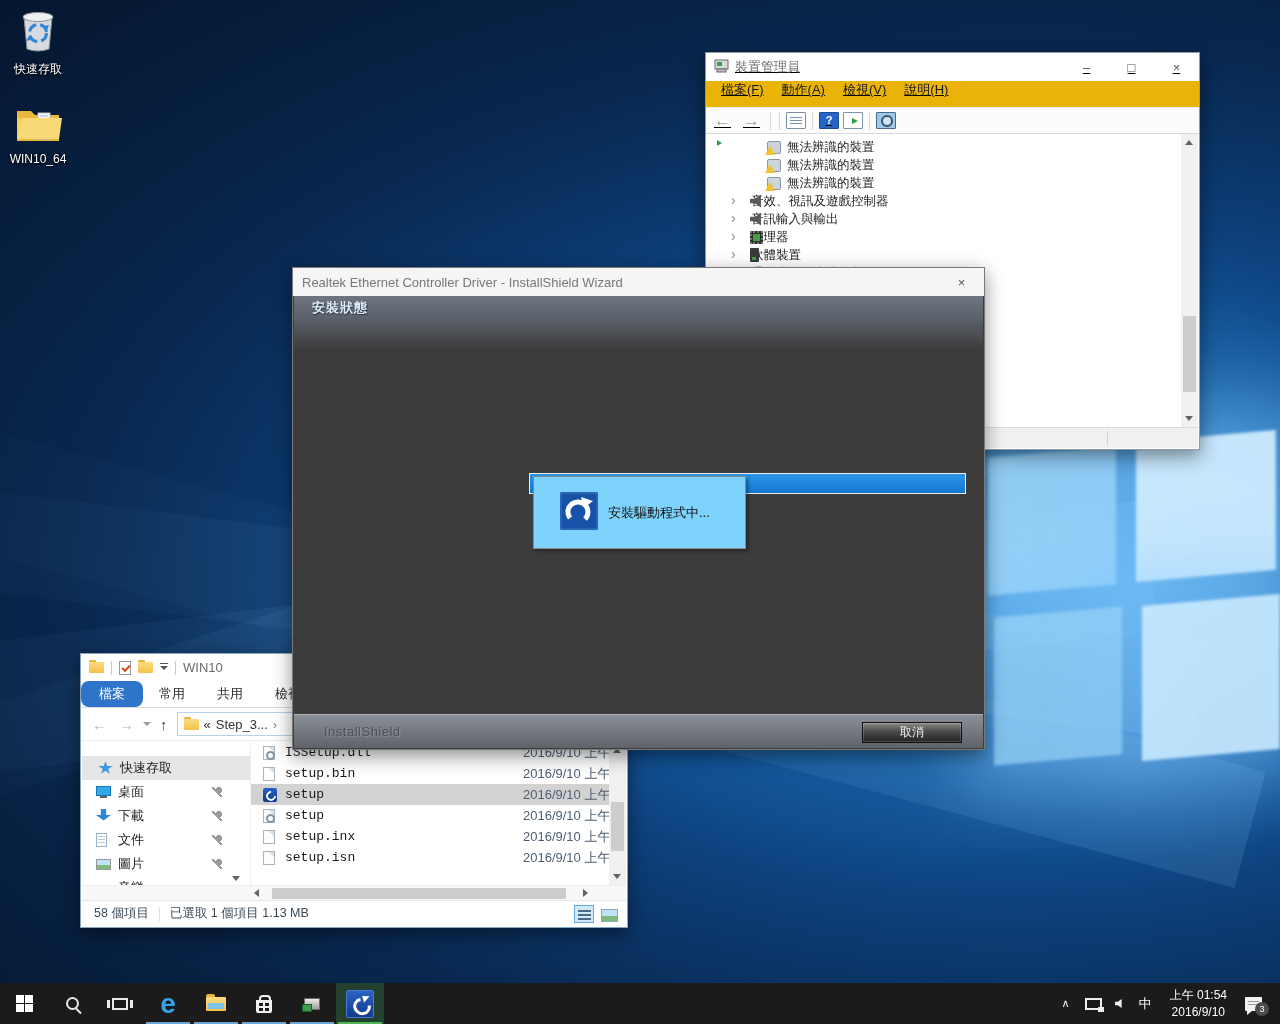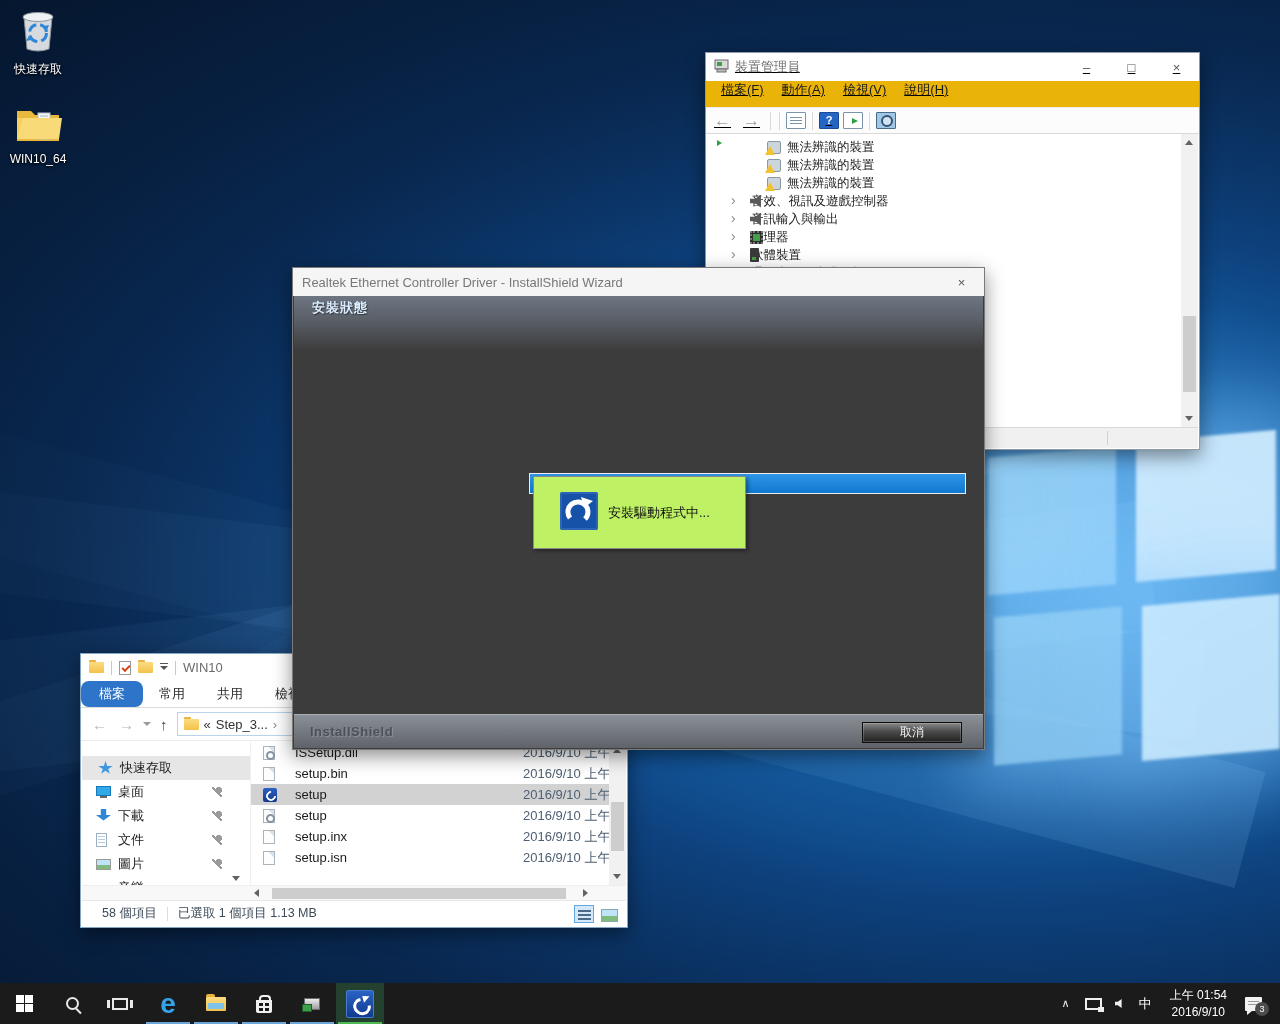--- a/index.html
+++ b/index.html
@@ -85,27 +85,27 @@
   
   #wizard { left:292px; top:267px; width:693px; height:483px; z-index:4; border-color:#7a7a7a; background:#3c3c3c; }
   #wizard .tbar { background:#f5f5f5; color:#787878; padding-left:9px; }
   #wizard .whead { position:absolute; left:1px; right:1px; top:28px; height:24px;
       background:linear-gradient(#6e7682,#5a5f68); color:#dceeff; font-weight:bold; font-size:13px;
       display:flex; align-items:center; padding-left:18px; letter-spacing:1px; text-shadow:1px 1px 1px rgba(0,0,0,.5); }
   #wizard .wfade { position:absolute; left:1px; right:1px; top:52px; height:30px; background:linear-gradient(#5a5f68,#3c3c3c); }
   #wizard .wstatus { position:absolute; left:236px; top:100px; color:#cfdeed; font-family:"DejaVu Sans Mono",monospace; font-size:13px; white-space:nowrap; }
   .progress { position:absolute; left:236px; top:205px; width:437px; height:21px; border:1px solid #ededed; background:#3c3c3c; }
   .progress .fill { height:100%; background:linear-gradient(#2f96e8,#0f78cf); }
-  .subdlg { position:absolute; left:240px; top:208px; width:213px; height:73px; background:#bef264;
+  .subdlg { position:absolute; left:240px; top:208px; width:213px; height:73px; background:#7dd3fc;
       border:1px solid #8a8a8a; box-shadow:2px 2px 4px rgba(0,0,0,.4); display:flex; align-items:center; }
   .subdlg .rtk { margin-left:26px; }
   .subdlg .txt { margin-left:10px; font-size:13px; color:#111; }
   #wizard .wfoot { position:absolute; left:1px; right:1px; bottom:1px; height:34px;
       background:linear-gradient(#8a9097,#5f6369); border-top:1px solid #a9adb4; }
-  .brand { position:absolute; left:16px; top:9px; font-size:13px; font-weight:bold; color:#4c5158;
+  .brand { position:absolute; left:30px; top:9px; font-size:13px; font-weight:normal; color:#4c5158;
       text-shadow:1px 1px 1px rgba(200,205,215,.35); letter-spacing:.5px; }
   .cancel-btn { position:absolute; right:21px; top:7px; width:100px; height:21px; color:#f0f0f0; font-size:12px;
       background:linear-gradient(180deg,#8a8a8a,#4a4a4a 45%,#232323); border:1px solid #0e0e0e;
       box-shadow:inset 0 0 0 1px rgba(255,255,255,.18); display:flex; align-items:center; justify-content:center; }
 
   
   #explorer { left:80px; top:653px; width:548px; height:275px; z-index:3; border-color:#86a7c2; }
   #explorer .tbar { height:27px; padding-left:8px; gap:7px; }
   .qat-sep { width:1px; height:14px; background:#c9c9c9; }
   .qat-folder { width:15px; height:11px; background:linear-gradient(#fbdc82,#f3c14a); border-radius:1px; position:relative; }
@@ -148,38 +148,38 @@
   .sb-row.pinned .pin { display:block; }
   .sb-vdown { position:absolute; right:10px; bottom:4px; width:0; height:0; border-left:4px solid transparent; border-right:4px solid transparent; border-top:5px solid #636363; }
   .flist { flex:1; position:relative; border-left:1px solid #f0f0f0; }
   .fhead { height:24px; display:flex; align-items:center; font-size:12px; color:#44586e; border-bottom:1px solid #f0f0f0; position:relative; }
   .fhead .c1 { padding-left:14px; }
   .fhead .c2 { position:absolute; left:272px; }
   .fhead::after { content:""; position:absolute; left:264px; top:3px; bottom:3px; width:1px; background:#e4e4e4; }
   .frow { height:21px; display:flex; align-items:center; position:relative; font-size:13px; color:#1a1a1a; }
   .frow.selected { background:#d2d2d2; }
   .f-ic { position:absolute; left:12px; width:13px; height:14px; }
-  .fname { margin-left:44px; white-space:nowrap; }
+  .fname { margin-left:34px; white-space:nowrap;font-family:Liberation Mono, monospace; }
   .fdate { position:absolute; left:272px; width:90px; overflow:hidden; white-space:nowrap; color:#4d5f72; }
   .frow[data-icon="generic-file"] .f-ic, .frow[data-icon="dll-file"] .f-ic, .frow[data-icon="config-file"] .f-ic {
       width:12px; background:#fdfdfd; border:1px solid #aab4bd;
       background-image:linear-gradient(225deg, #d9e1e8 4px, transparent 4px); }
   .frow[data-icon="dll-file"] .f-ic::after, .frow[data-icon="config-file"] .f-ic::after {
       content:""; position:absolute; left:2px; top:4px; width:5px; height:5px; border:2px solid #8494a2; border-radius:50%; }
   .frow[data-icon="realtek-setup"] .f-ic { width:14px; background:linear-gradient(#2a62c4,#123a8e); border-radius:2px; }
   .frow[data-icon="realtek-setup"] .f-ic::after { content:""; position:absolute; left:3px; top:3px; width:6px; height:6px;
       border:2px solid #fff; border-top-color:transparent; border-radius:50%; transform:rotate(45deg); }
   .f-vscroll { position:absolute; right:0; top:0; bottom:0; width:17px; background:#f1f1f1; }
   .hscroll { position:absolute; left:1px; right:1px; bottom:27px; height:15px; background:#f8f8f8; border-top:1px solid #eee; }
   .hthumb { position:absolute; left:190px; right:60px; top:2px; height:11px; background:#cdcdcd; }
   .harrow { position:absolute; top:3px; width:0; height:0; border-top:4px solid transparent; border-bottom:4px solid transparent; }
   .harrow.left { left:172px; border-right:5px solid #636363; }
   .harrow.right { right:38px; border-left:5px solid #636363; }
   #explorer .statusbar { position:absolute; left:1px; right:1px; bottom:1px; height:26px; background:#fff; border-top:1px solid #e7e7e7;
-      display:flex; align-items:center; font-size:12.5px; color:#3c4a58; padding-left:20px; gap:10px; }
+      display:flex; align-items:center; font-size:12.5px; color:#3c4a58; padding-left:12px; gap:10px; }
   .st-sep { width:1px; height:14px; background:#ddd; }
   .viewbtns { margin-left:auto; display:flex; gap:4px; padding-right:8px; }
   .vbtn { width:20px; height:18px; border:1px solid transparent; position:relative; }
   .vbtn.details { border-color:#66a7dd; background:#d3e8f8; }
   .vbtn.details::after { content:""; position:absolute; left:3px; top:4px; width:13px; height:2px; background:#4a6a8a;
       box-shadow:0 4px 0 #4a6a8a, 0 8px 0 #4a6a8a; }
   .vbtn.thumbs::after { content:""; position:absolute; left:2px; top:3px; width:15px; height:11px; border:1px solid #8aa;
       background:linear-gradient(#bfe3f7 55%, #7fbb7f 55%); }
 
   

